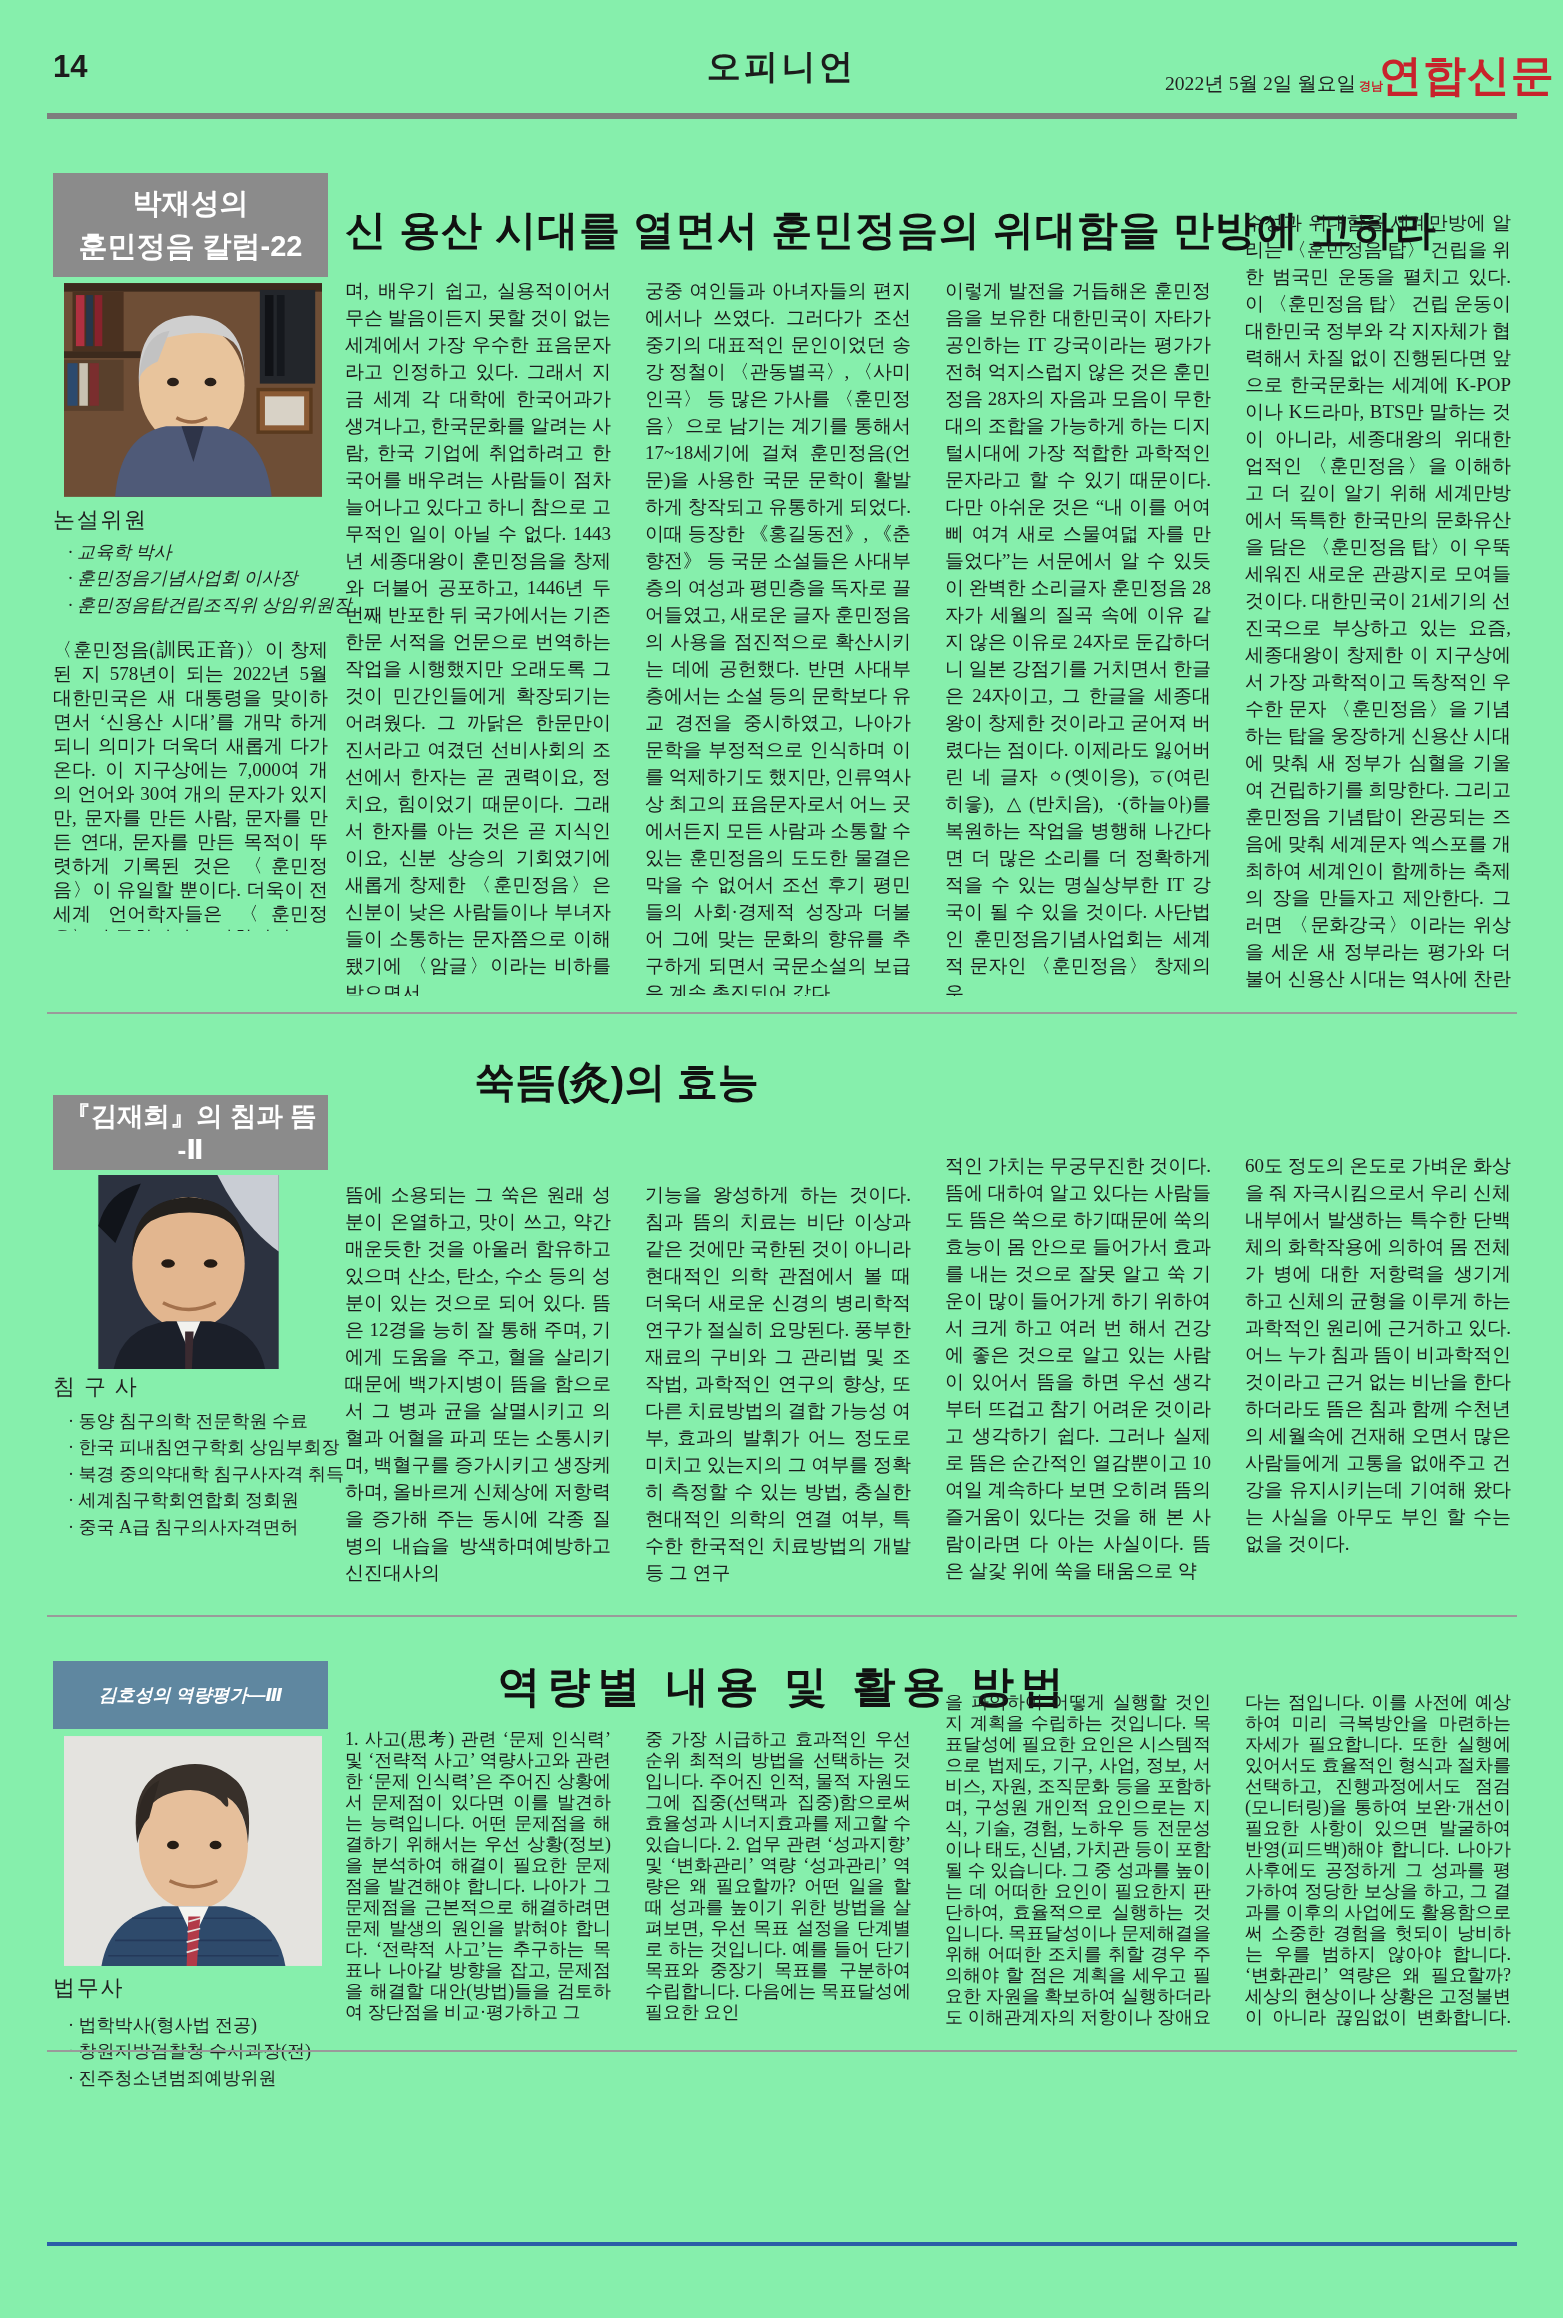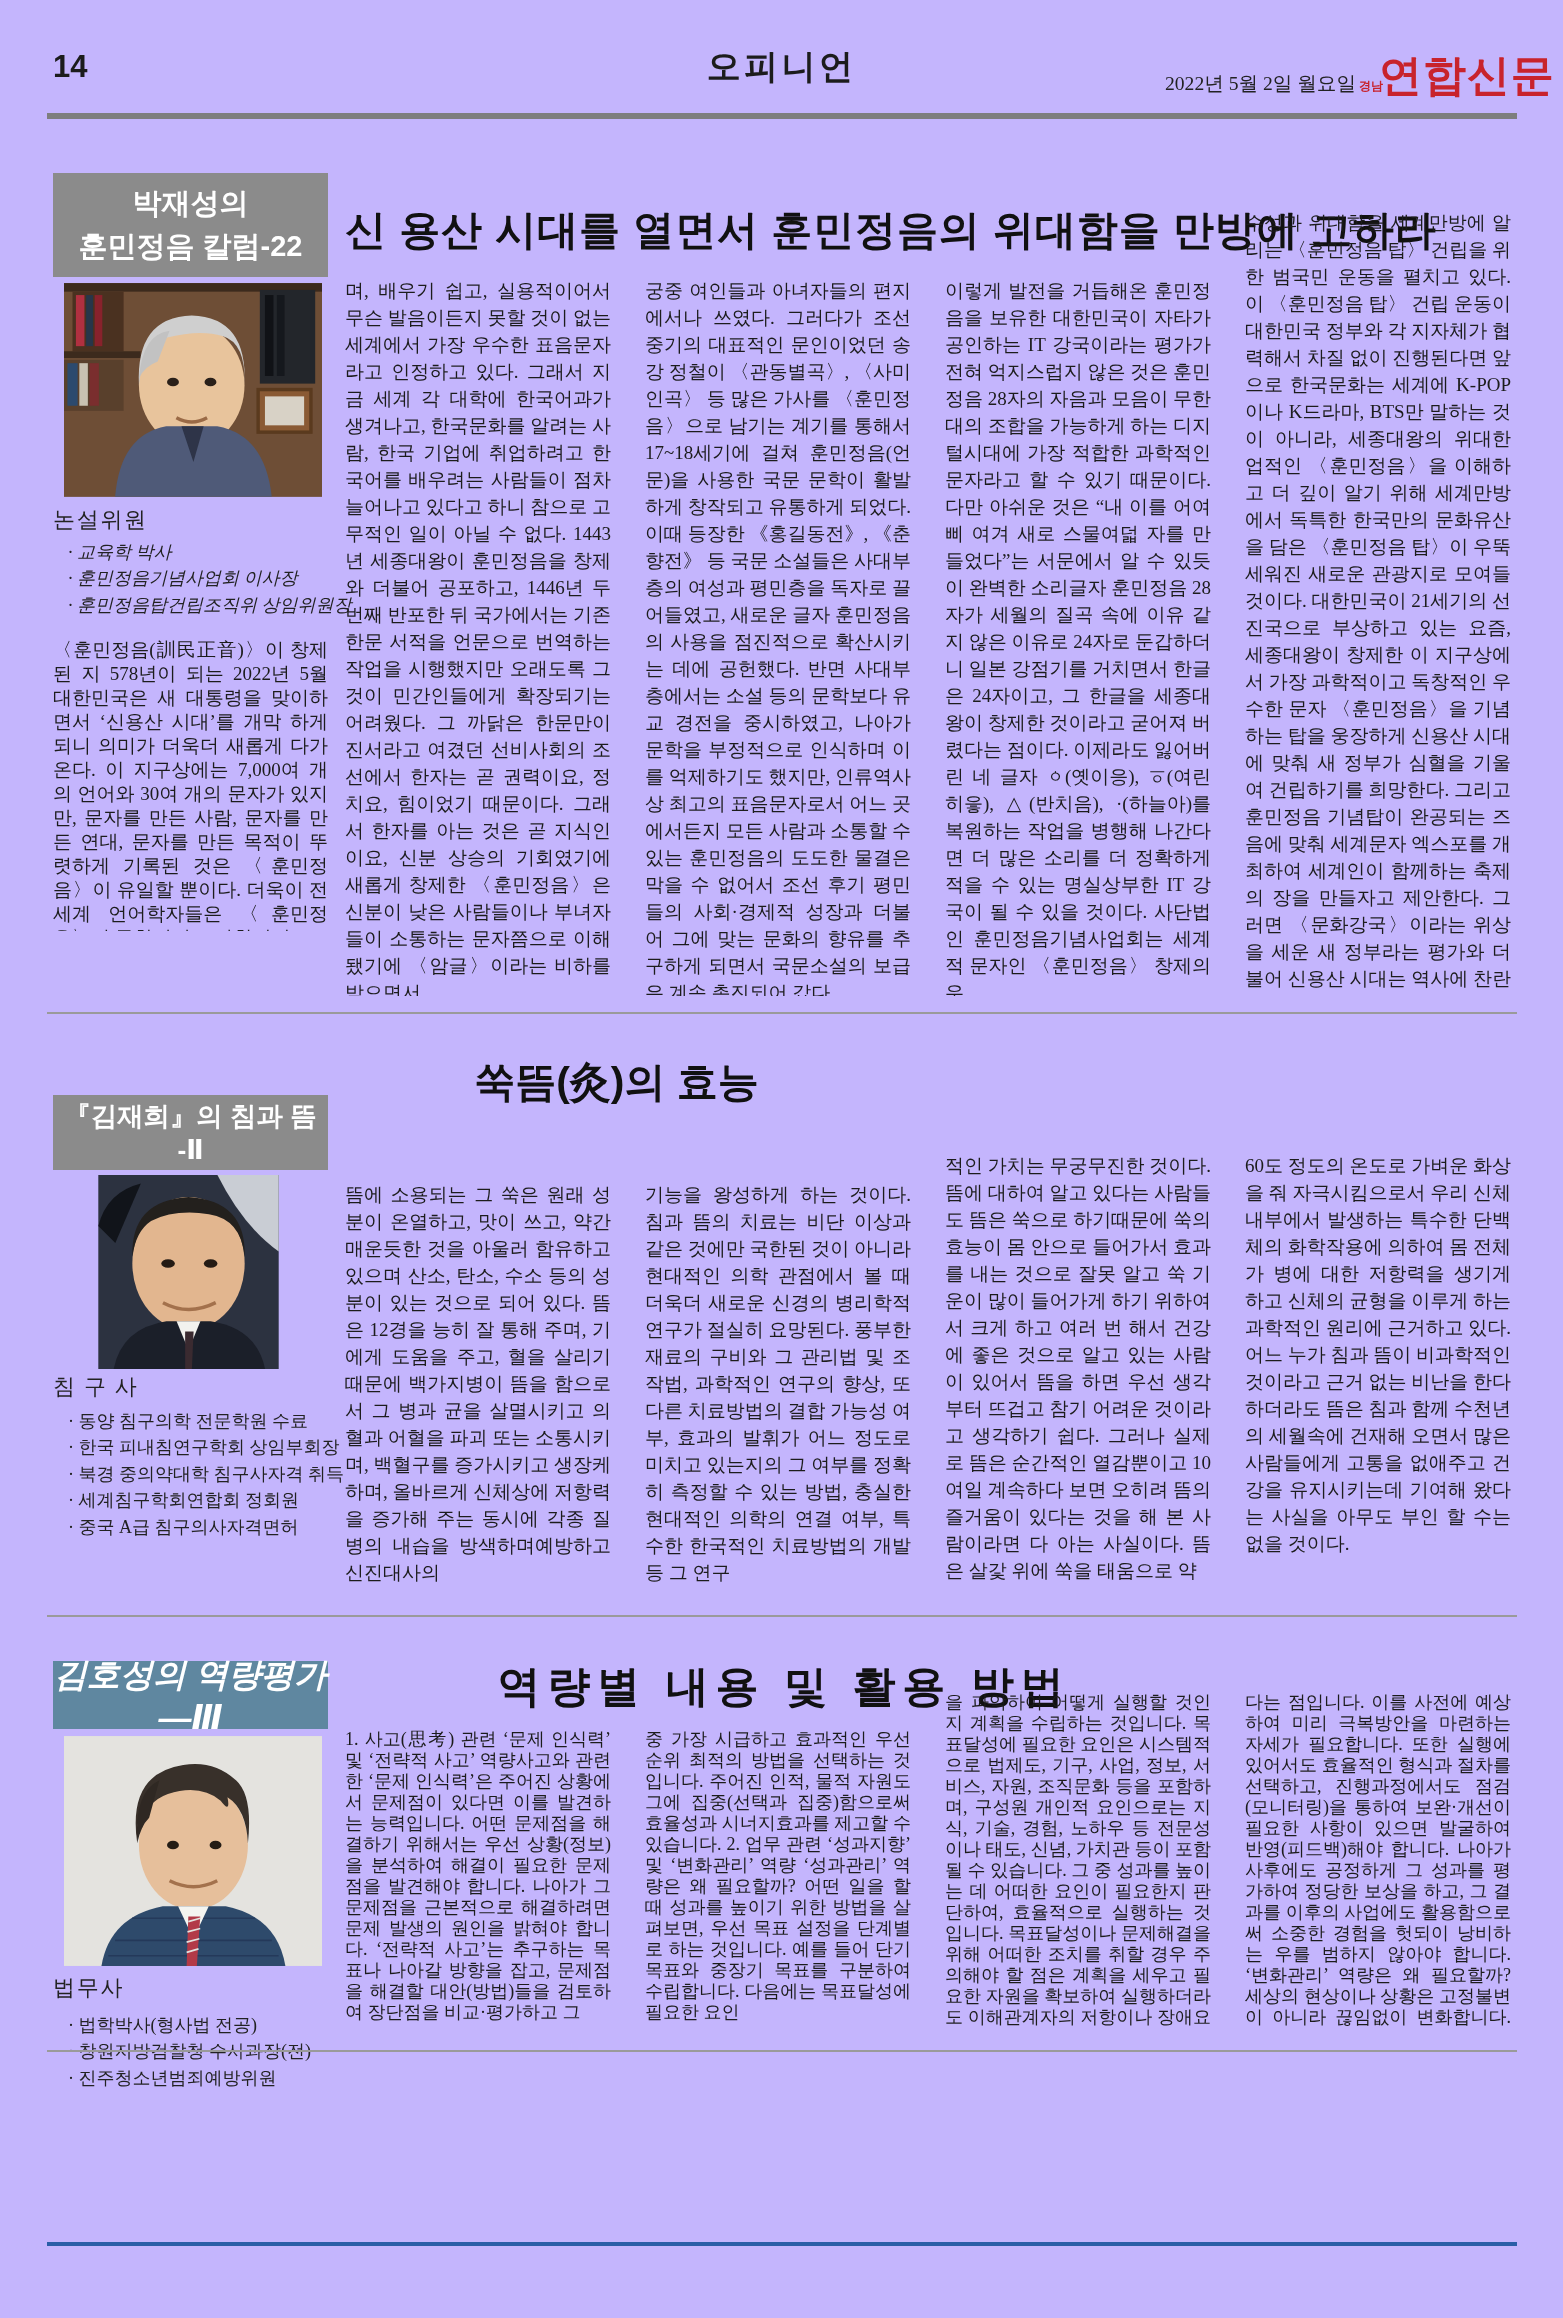--- a/index.html
+++ b/index.html
@@ -1,16 +1,16 @@
 <!DOCTYPE html>
 <html style="font-size:13.6px"><head>
 <meta charset="utf-8">
 <style>
   html,body{margin:0;padding:0;background:#e9e9e6;}
-  .page{position:relative;width:1563px;height:2319px;background:#c4b5fd;margin:0 auto;
+  .page{position:relative;width:1563px;height:2319px;background:#86efac;margin:0 auto;
         font-family:"Liberation Serif","DejaVu Serif",serif;color:#1c1c1c;}
   .abs{position:absolute;}
   
   .pagenum{font-family:"Liberation Sans","DejaVu Sans",sans-serif;font-weight:bold;font-size:31px;}
   .section-title{font-family:Liberation Sans, sans-serif;font-weight:bold;font-size:34px;letter-spacing:3.4px;}
   .date{font-size:19.6px;color:#222;}
   .region{font-size:12px;color:#c8232c;font-weight:bold;}
   .masthead{font-family:"Liberation Sans","DejaVu Sans",sans-serif;font-weight:bold;font-size:43px;color:#c8232c;letter-spacing:0.9px;}
   .rule-thick{background:#7e7e7e;height:6px;}
   .rule-thin{background:#9a9a9a;height:1.7px;}
@@ -123,21 +123,21 @@
 
   <div class="abs art-title" style="left:335px;top:1055px;width:563px;text-align:center;font-size:41px;">쑥뜸(灸)의 효능</div>
 
   <div class="abs bodycol" style="left:345px;top:1181px;width:266px;height:401px;">뜸에 소용되는 그 쑥은 원래 성분이 온열하고, 맛이 쓰고, 약간 매운듯한 것을 아울러 함유하고 있으며 산소, 탄소, 수소 등의 성분이 있는 것으로 되어 있다. 뜸은 12경을 능히 잘 통해 주며, 기에게 도움을 주고, 혈을 살리기 때문에 백가지병이 뜸을 함으로서 그 병과 균을 살멸시키고 의혈과 어혈을 파괴 또는 소통시키며, 백혈구를 증가시키고 생장케 하며, 올바르게 신체상에 저항력을 증가해 주는 동시에 각종 질병의 내습을 방색하며예방하고신진대사의</div>
   <div class="abs bodycol" style="left:645px;top:1181px;width:266px;height:401px;">기능을 왕성하게 하는 것이다. 침과 뜸의 치료는 비단 이상과 같은 것에만 국한된 것이 아니라 현대적인 의학 관점에서 볼 때 더욱더 새로운 신경의 병리학적 연구가 절실히 요망된다. 풍부한 재료의 구비와 그 관리법 및 조작법, 과학적인 연구의 향상, 또 다른 치료방법의 결합 가능성 여부, 효과의 발휘가 어느 정도로 미치고 있는지의 그 여부를 정확히 측정할 수 있는 방법, 충실한 현대적인 의학의 연결 여부, 특수한 한국적인 치료방법의 개발 등 그 연구</div>
   <div class="abs bodycol" style="left:945px;top:1152px;width:266px;height:429px;">적인 가치는 무궁무진한 것이다. 뜸에 대하여 알고 있다는 사람들도 뜸은 쑥으로 하기때문에 쑥의 효능이 몸 안으로 들어가서 효과를 내는 것으로 잘못 알고 쑥 기운이 많이 들어가게 하기 위하여서 크게 하고 여러 번 해서 건강에 좋은 것으로 알고 있는 사람이 있어서 뜸을 하면 우선 생각부터 뜨겁고 참기 어려운 것이라고 생각하기 쉽다. 그러나 실제로 뜸은 순간적인 열감뿐이고 10여일 계속하다 보면 오히려 뜸의 즐거움이 있다는 것을 해 본 사람이라면 다 아는 사실이다. 뜸은 살갗 위에 쑥을 태움으로 약</div>
   <div class="abs bodycol" style="left:1245px;top:1152px;width:266px;height:429px;">60도 정도의 온도로 가벼운 화상을 줘 자극시킴으로서 우리 신체 내부에서 발생하는 특수한 단백체의 화학작용에 의하여 몸 전체가 병에 대한 저항력을 생기게 하고 신체의 균형을 이루게 하는 과학적인 원리에 근거하고 있다. 어느 누가 침과 뜸이 비과학적인 것이라고 근거 없는 비난을 한다 하더라도 뜸은 침과 함께 수천년의 세월속에 건재해 오면서 많은 사람들에게 고통을 없애주고 건강을 유지시키는데 기여해 왔다는 사실을 아무도 부인 할 수는 없을 것이다.</div>
 
   <div class="abs rule-thin" style="left:47px;top:1615px;width:1470px;"></div>
 
-  <div class="abs label-box teal-box" style="left:53px;top:1661px;width:275px;height:68px;font-size:33px;font-style:italic;">
+  <div class="abs label-box teal-box" style="left:53px;top:1661px;width:275px;height:68px;font-size:18px;font-style:italic;">
     <span>김호성의 역량평가—Ⅲ</span>
   </div>
 
   <svg class="abs photo" style="left:64px;top:1736px;" width="258" height="230" viewBox="0 0 303 270">
     <rect width="303" height="270" fill="#e9e8e4"></rect>
     <rect width="303" height="270" fill="#dddcd8" opacity="0.4"></rect>
     <ellipse cx="152" cy="128" rx="64" ry="76" fill="#e6bf9b"></ellipse>
     <path d="M86 126 Q74 44 140 34 Q176 28 202 52 Q222 70 216 126 Q214 86 192 72 Q196 92 184 76 Q160 56 122 68 Q94 78 92 108 Q88 94 94 80 Q84 98 86 126 Z" fill="#38302a"></path>
     <path d="M86 126 Q82 66 112 52 L100 96 Q90 106 86 126 Z" fill="#2f2823"></path>
     <ellipse cx="128" cy="128" rx="7" ry="5" fill="#241c15"></ellipse>

